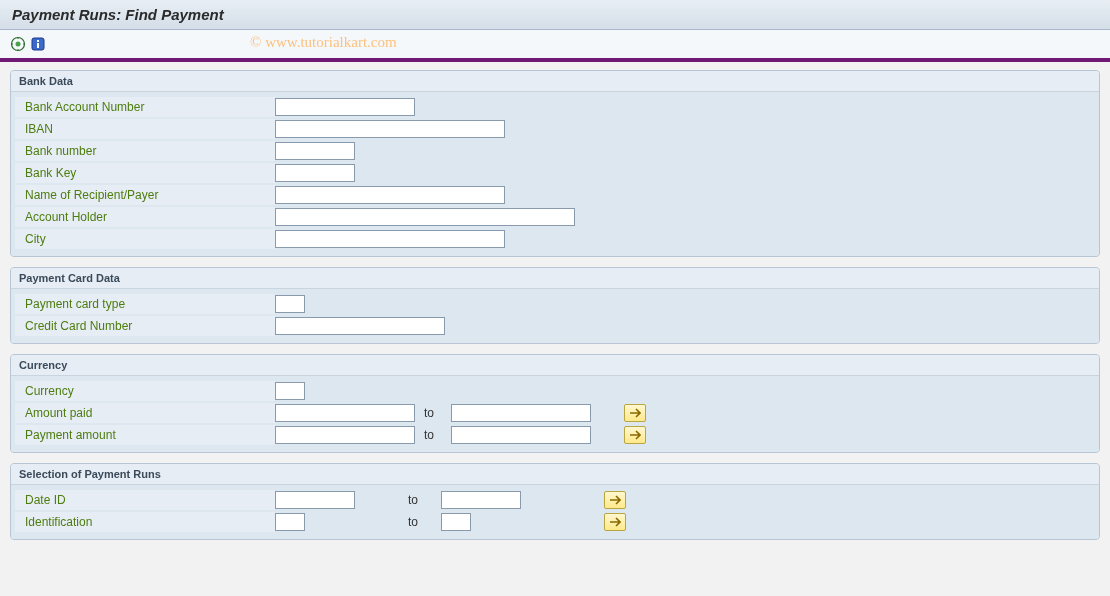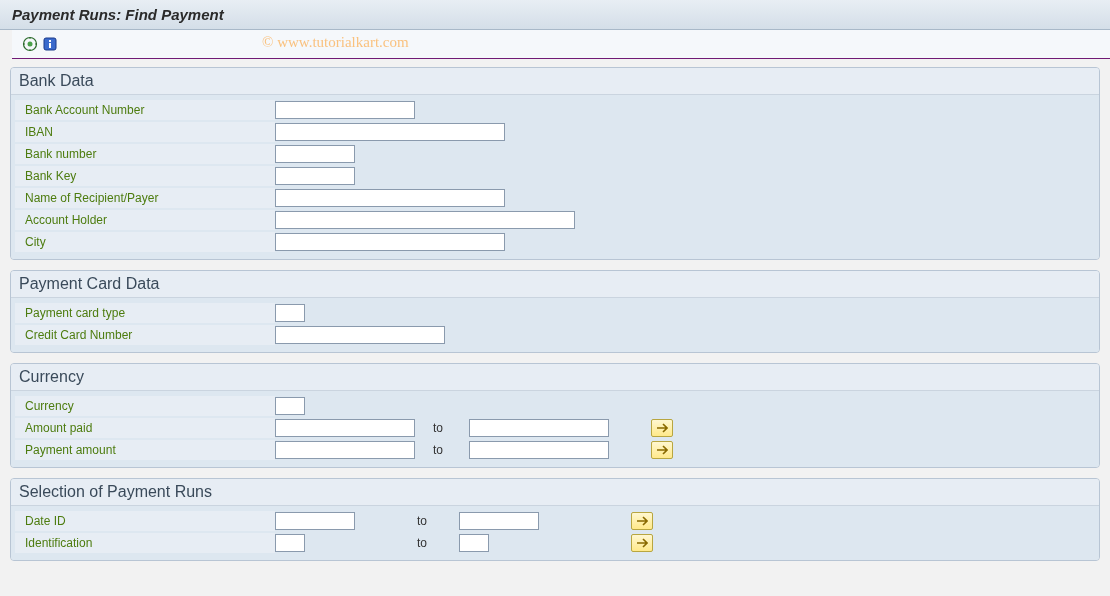--- a/index.html
+++ b/index.html
@@ -15,26 +15,25 @@
       background: linear-gradient(to bottom, #e8eef4 0%, #d4dee8 100%);
       border-bottom: 1px solid #a8b8c8;
       padding: 6px 12px;
       font-weight: bold;
       font-style: italic;
       font-size: 15px;
       color: #2a2a2a;
     }
     .toolbar {
       background: #f5f8fb;
-      border-bottom: 1px solid #701a75;
+      border-bottom: 4px solid #701a75;
       padding: 4px 8px;
       display: flex;
       align-items: center;
       position: relative;
-      margin-left: 12px;
     }
     .toolbar-icon {
       width: 20px;
       height: 20px;
       display: flex;
       align-items: center;
       justify-content: center;
       cursor: pointer;
       border: 1px solid transparent;
       border-radius: 2px;
@@ -54,23 +53,24 @@
     .group {
       background: #e7edf4;
       border: 1px solid #b8c5d4;
       border-radius: 4px;
       margin-bottom: 10px;
       overflow: hidden;
     }
     .group-title {
       padding: 4px 8px 4px 8px;
       color: #3a4a5a;
-      font-size: 16px;
+      font-size: 11px;
       border-bottom: 1px solid #cad4df;
       background: #e7edf4;
+      font-weight: bold;
     }
     .group-body {
       padding: 4px 4px 6px 4px;
       background: #dde7f0;
     }
     .row {
       display: flex;
       align-items: center;
       padding: 1px 0;
       height: 22px;
@@ -80,21 +80,21 @@
       padding: 2px 8px 2px 10px;
       background: #e7edf4;
       height: 20px;
       display:flex;
       align-items:center;
       color:#4d7c0f;
     }
     .field-cell {
       display:flex;
       align-items:center;
-      gap:12px;
+      gap:3px;
     }
     .to-text {
       width: 30px;
       text-align: left;
       color:#333;
       padding-left: 6px;
     }
     input.text {
       height: 18px;
       border: 1px solid #8a9aad;

